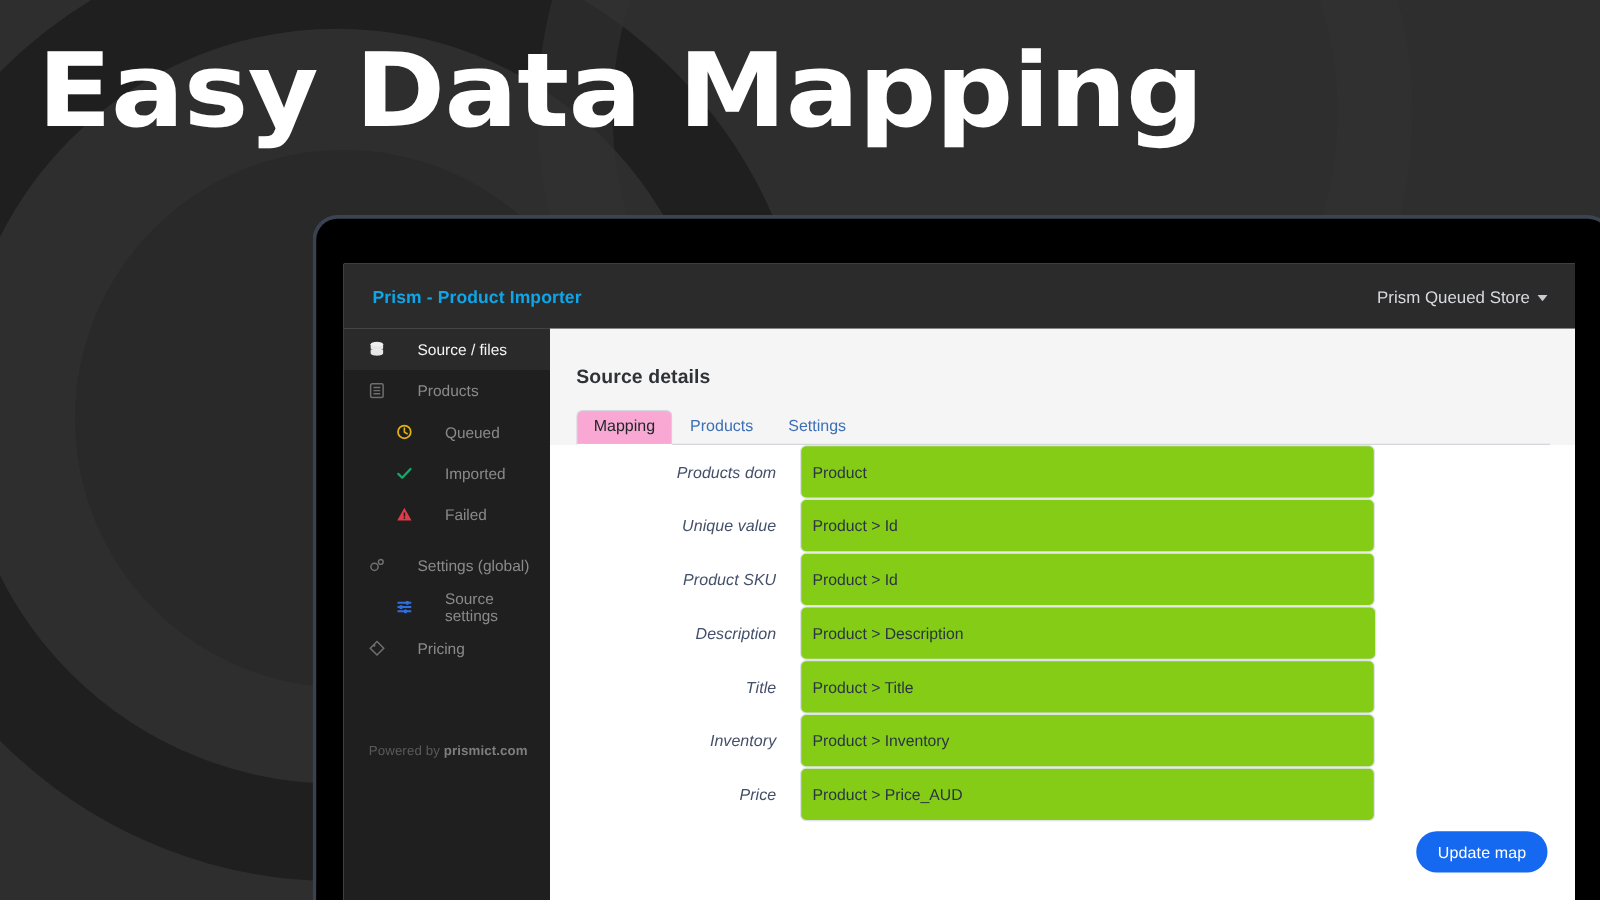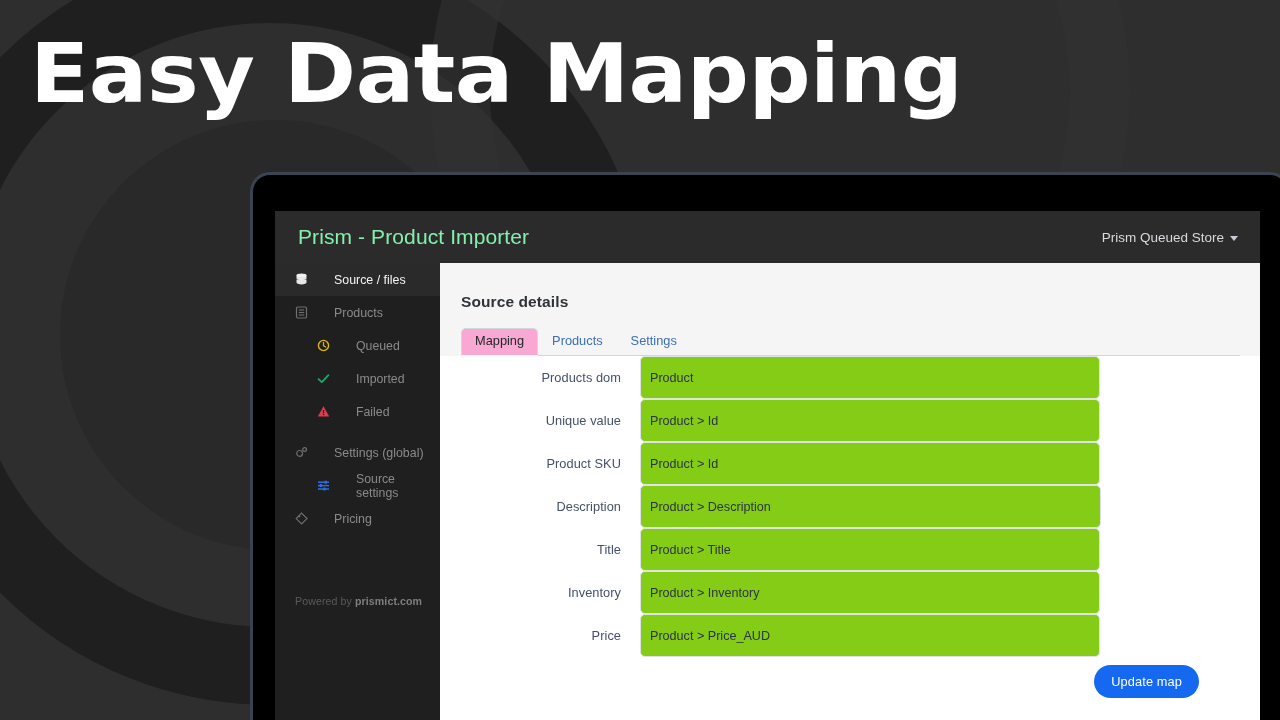--- a/index.html
+++ b/index.html
@@ -81,23 +81,23 @@
     position: absolute;
     left: 0; top: 0;
     width: 985px; height: 52px;
     background: #2b2b2b;
     display: flex;
     align-items: center;
     justify-content: space-between;
     padding: 0 22px 0 23px;
   }
   #app-title {
-    color: #86efac;
-    font-size: 21px;
-    font-weight: 400;
+    color: #0ea5e9;
+    font-size: 14px;
+    font-weight: 700;
     letter-spacing: .1px;
   }
   #store-select {
     display: flex; align-items: center; gap: 6px;
     color: #d8dade;
     font-size: 13.5px;
     cursor: pointer;
   }
   .caret-down {
     width: 0; height: 0;
@@ -200,40 +200,41 @@
     height: 43px;
     padding-left: 0;
   }
   .form-label {
     width: 200px;
     text-align: right;
     padding-right: 19px;
     font-size: 12.8px;
     color: #44506a;
     letter-spacing: .05px;
+    font-style: italic;
   }
   .form-input {
     width: 460px;
     height: 43px;
     border: 1px solid #dfe3e8;
     border-radius: 5px;
     background: #84cc16;
     display: flex;
     align-items: center;
     padding: 0 9px;
     font-size: 12.6px;
     color: #2b3442;
     cursor: text;
   }
   #row-desc .form-input { width: 461px; }
 
   #btn-wrap {
     display: flex;
     justify-content: flex-end;
-    padding-right: 61px;
+    padding-right: 22px;
     margin-top: 8px;
     align-items: flex-end;
   }
   #update-btn {
     background: #1568f0;
     color: #ffffff;
     font-size: 12.8px;
     border: none;
     border-radius: 18px;
     padding: 9px 17px;

